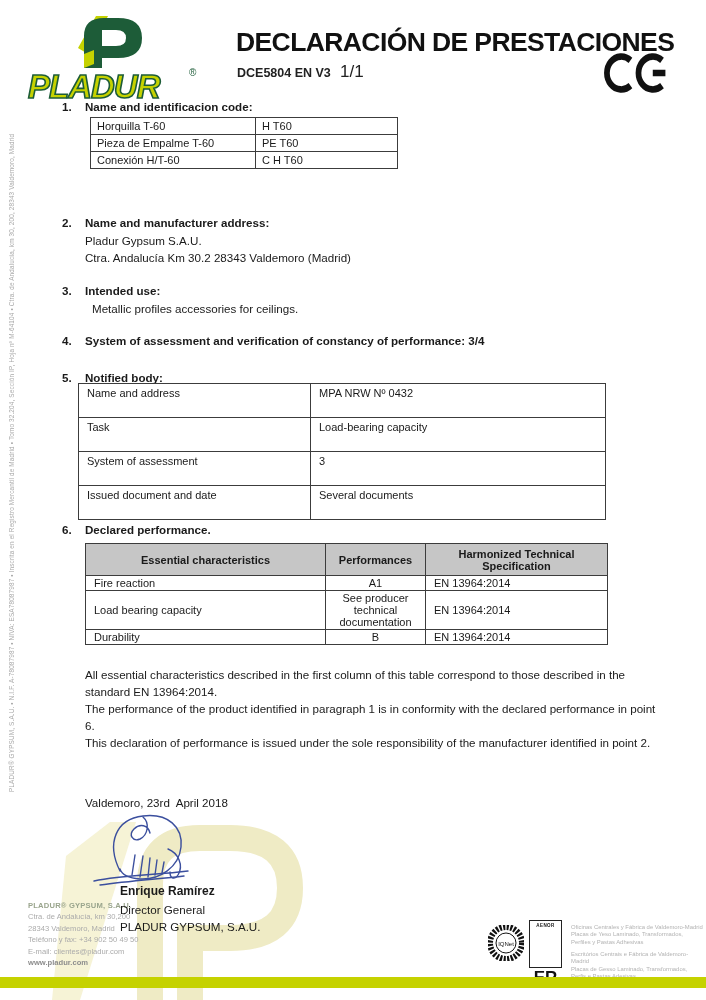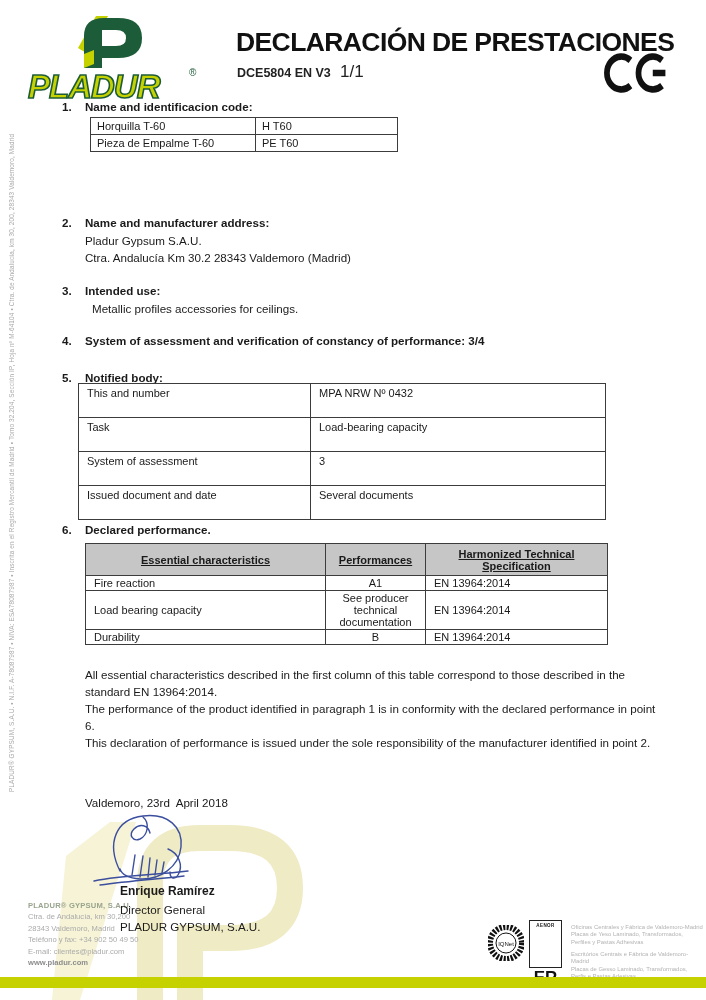--- a/index.html
+++ b/index.html
@@ -32,21 +32,21 @@
   .body-line{z-index:1; font-size:11.6px; white-space:nowrap;}
 
   
   table{border-collapse:collapse; z-index:1; position:absolute; table-layout:fixed;}
   td,th{border:1px solid #3c3c3c; font-size:11px; font-weight:normal; color:#1a1a1a;}
   #table-identification{left:90px; top:117px; width:307px;}
   #table-identification td{height:16px; padding:0 6px;}
   #table-notified{left:78px; top:383px; width:527px;}
   #table-notified td{height:27px; padding:3px 8px; vertical-align:top;}
   #table-performance{left:85px; top:543px; width:522px;}
-  #table-performance th{background:#c6c6c6; font-weight:bold; text-align:center; height:29px; padding:1px 4px;text-decoration:underline;}
+  #table-performance th{background:#c6c6c6; font-weight:bold; text-align:center; height:29px; padding:1px 4px;}
   #table-performance td{padding:1px 8px;}
   #table-performance td.center{text-align:center; padding:1px 4px;}
 
   
   .paras{left:85px; top:666px; width:580px; z-index:1; font-size:11.6px; line-height:17px;}
   .paras p{margin:0;}
   .place-date{left:85px; top:796px; font-size:11.6px; white-space:pre; z-index:1;}
 
   
   .sig-scribble{left:88px; top:809px; z-index:2;}
@@ -114,20 +114,24 @@
       </colgroup>
     <tbody>
         <tr>
           <td>Horquilla T-60</td>
           <td>H T60</td>
         </tr>
     <tr>
           <td>Pieza de Empalme T-60</td>
           <td>PE T60</td>
         </tr>
+    <tr>
+          <td>Conexión H/T-60</td>
+          <td>C H T60</td>
+        </tr>
   </tbody>
     </table>
 
   <div class="abs sec" style="left:62px; top:216px;">
     <span class="num">2.</span>
     <span>Name and manufacturer address:</span>
   </div>
   <div class="abs body-line" style="left:85px; top:234px;">Pladur Gypsum S.A.U.</div>
   <div class="abs body-line" style="left:85px; top:251px;">Ctra. Andalucía Km 30.2 28343 Valdemoro (Madrid)</div>
 
@@ -146,21 +150,21 @@
     <span class="num">5.</span>
     <span>Notified body:</span>
   </div>
   <table id="table-notified">
     <colgroup>
         <col style="width:232px">
         <col style="width:295px">
       </colgroup>
     <tbody>
         <tr>
-          <td>This and number</td>
+          <td>Name and address</td>
           <td>MPA NRW Nº 0432</td>
         </tr>
     <tr>
           <td>Task</td>
           <td>Load-bearing capacity</td>
         </tr>
     <tr>
           <td>System of assessment</td>
           <td>3</td>
         </tr>

